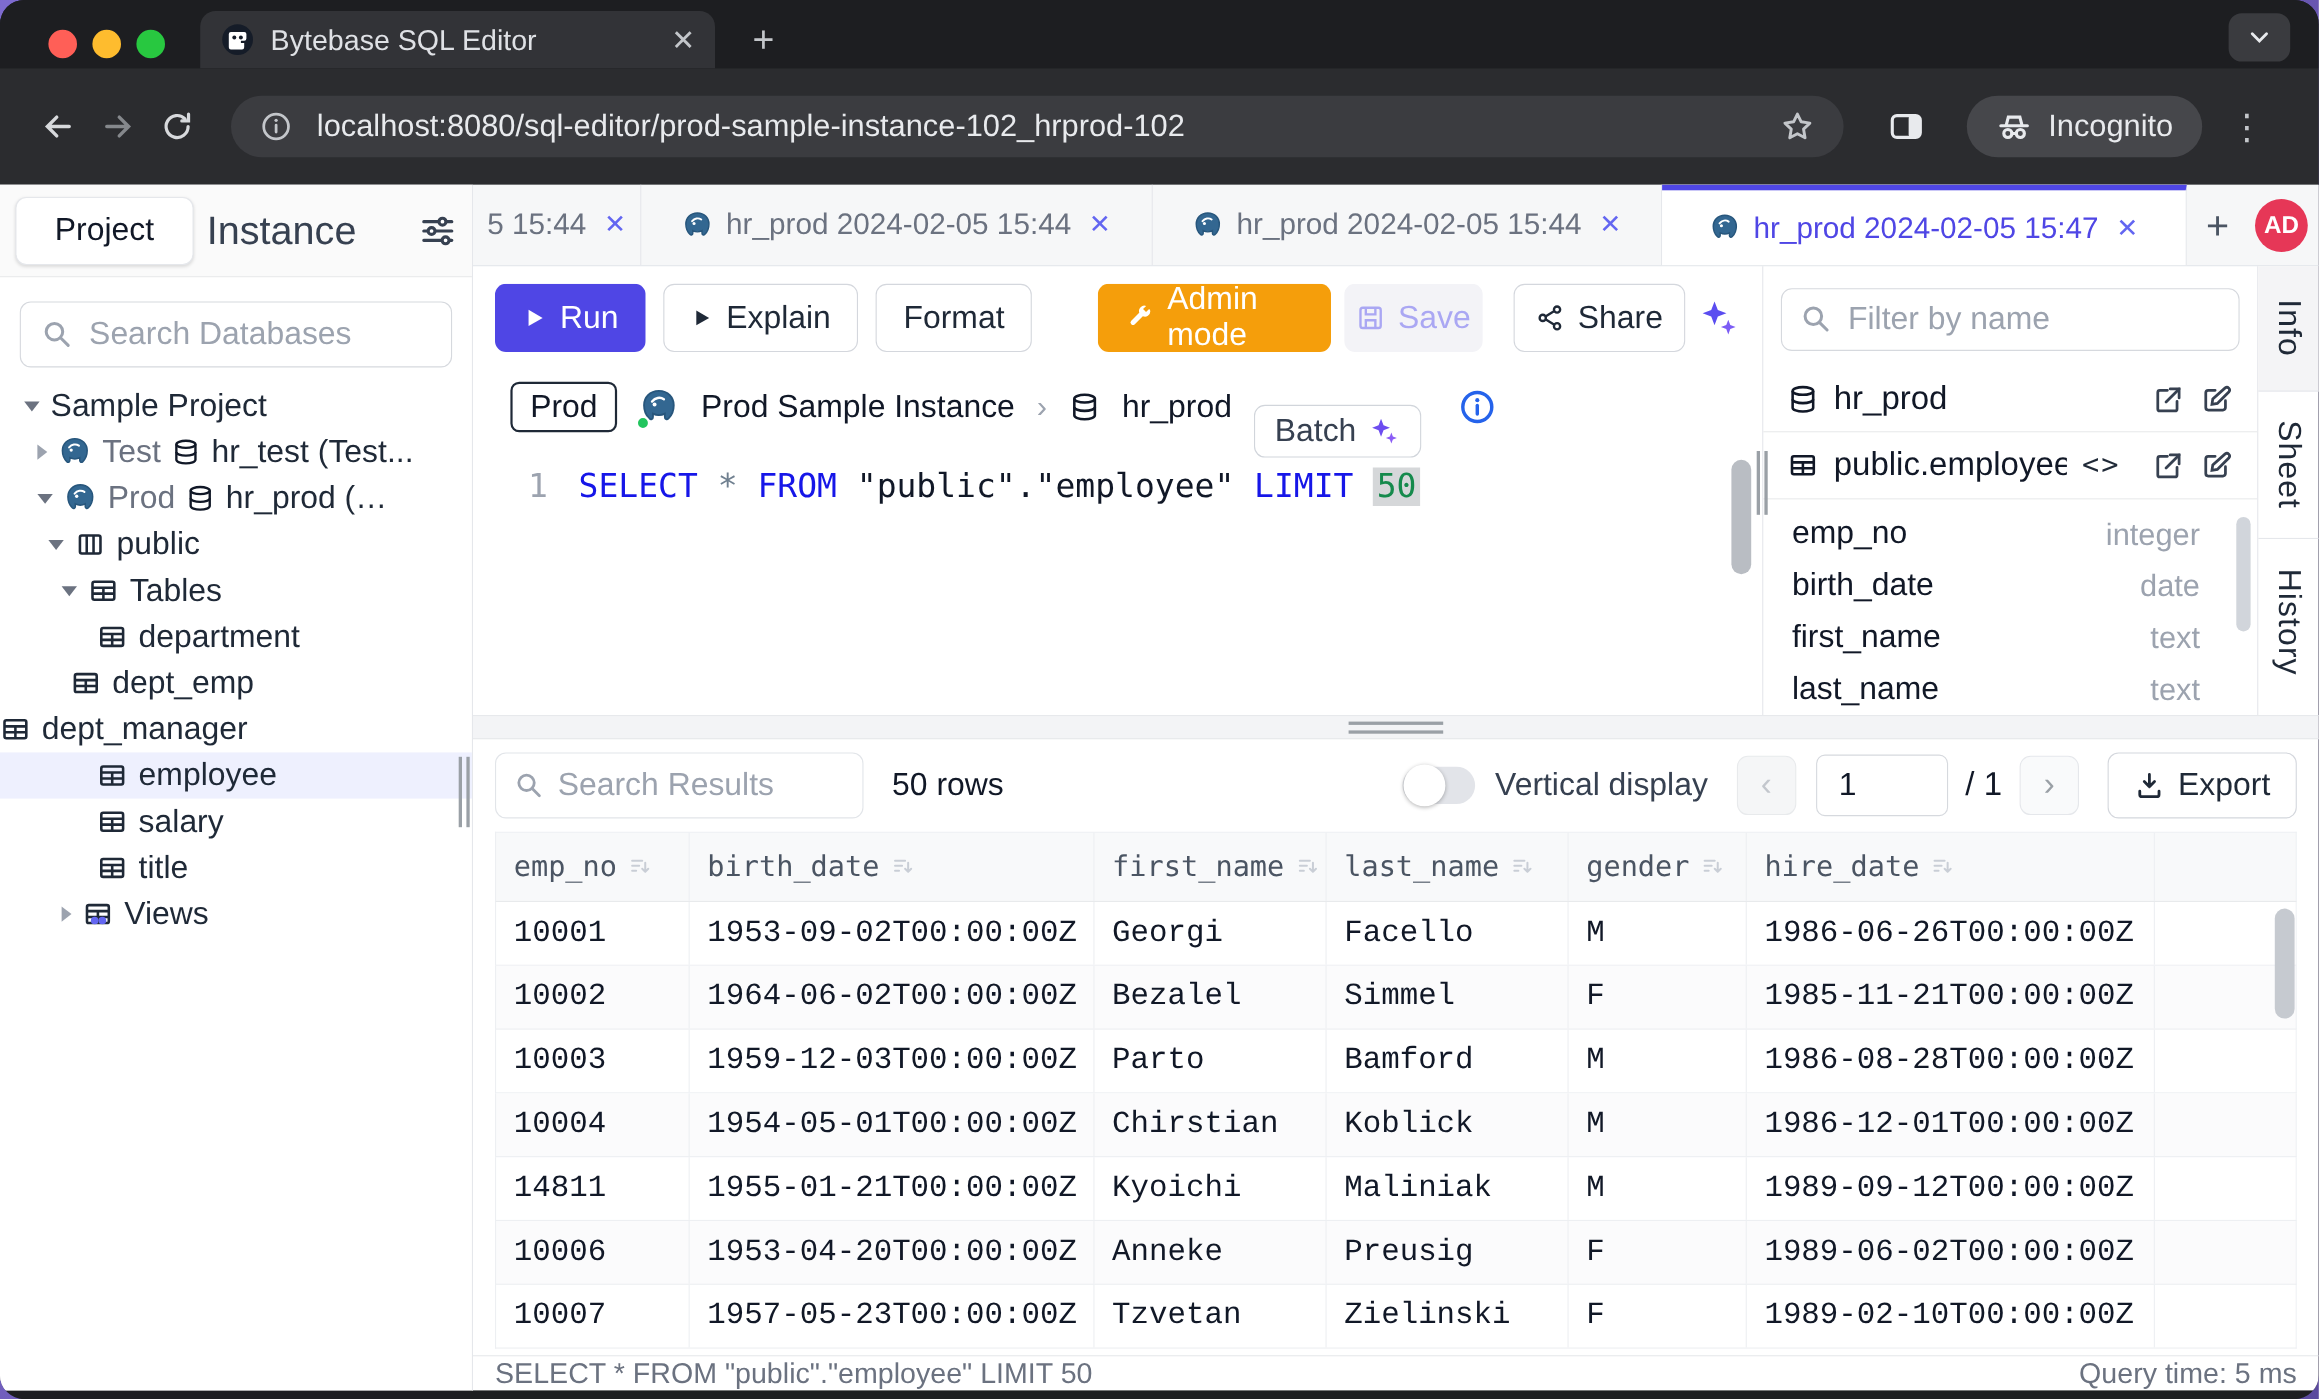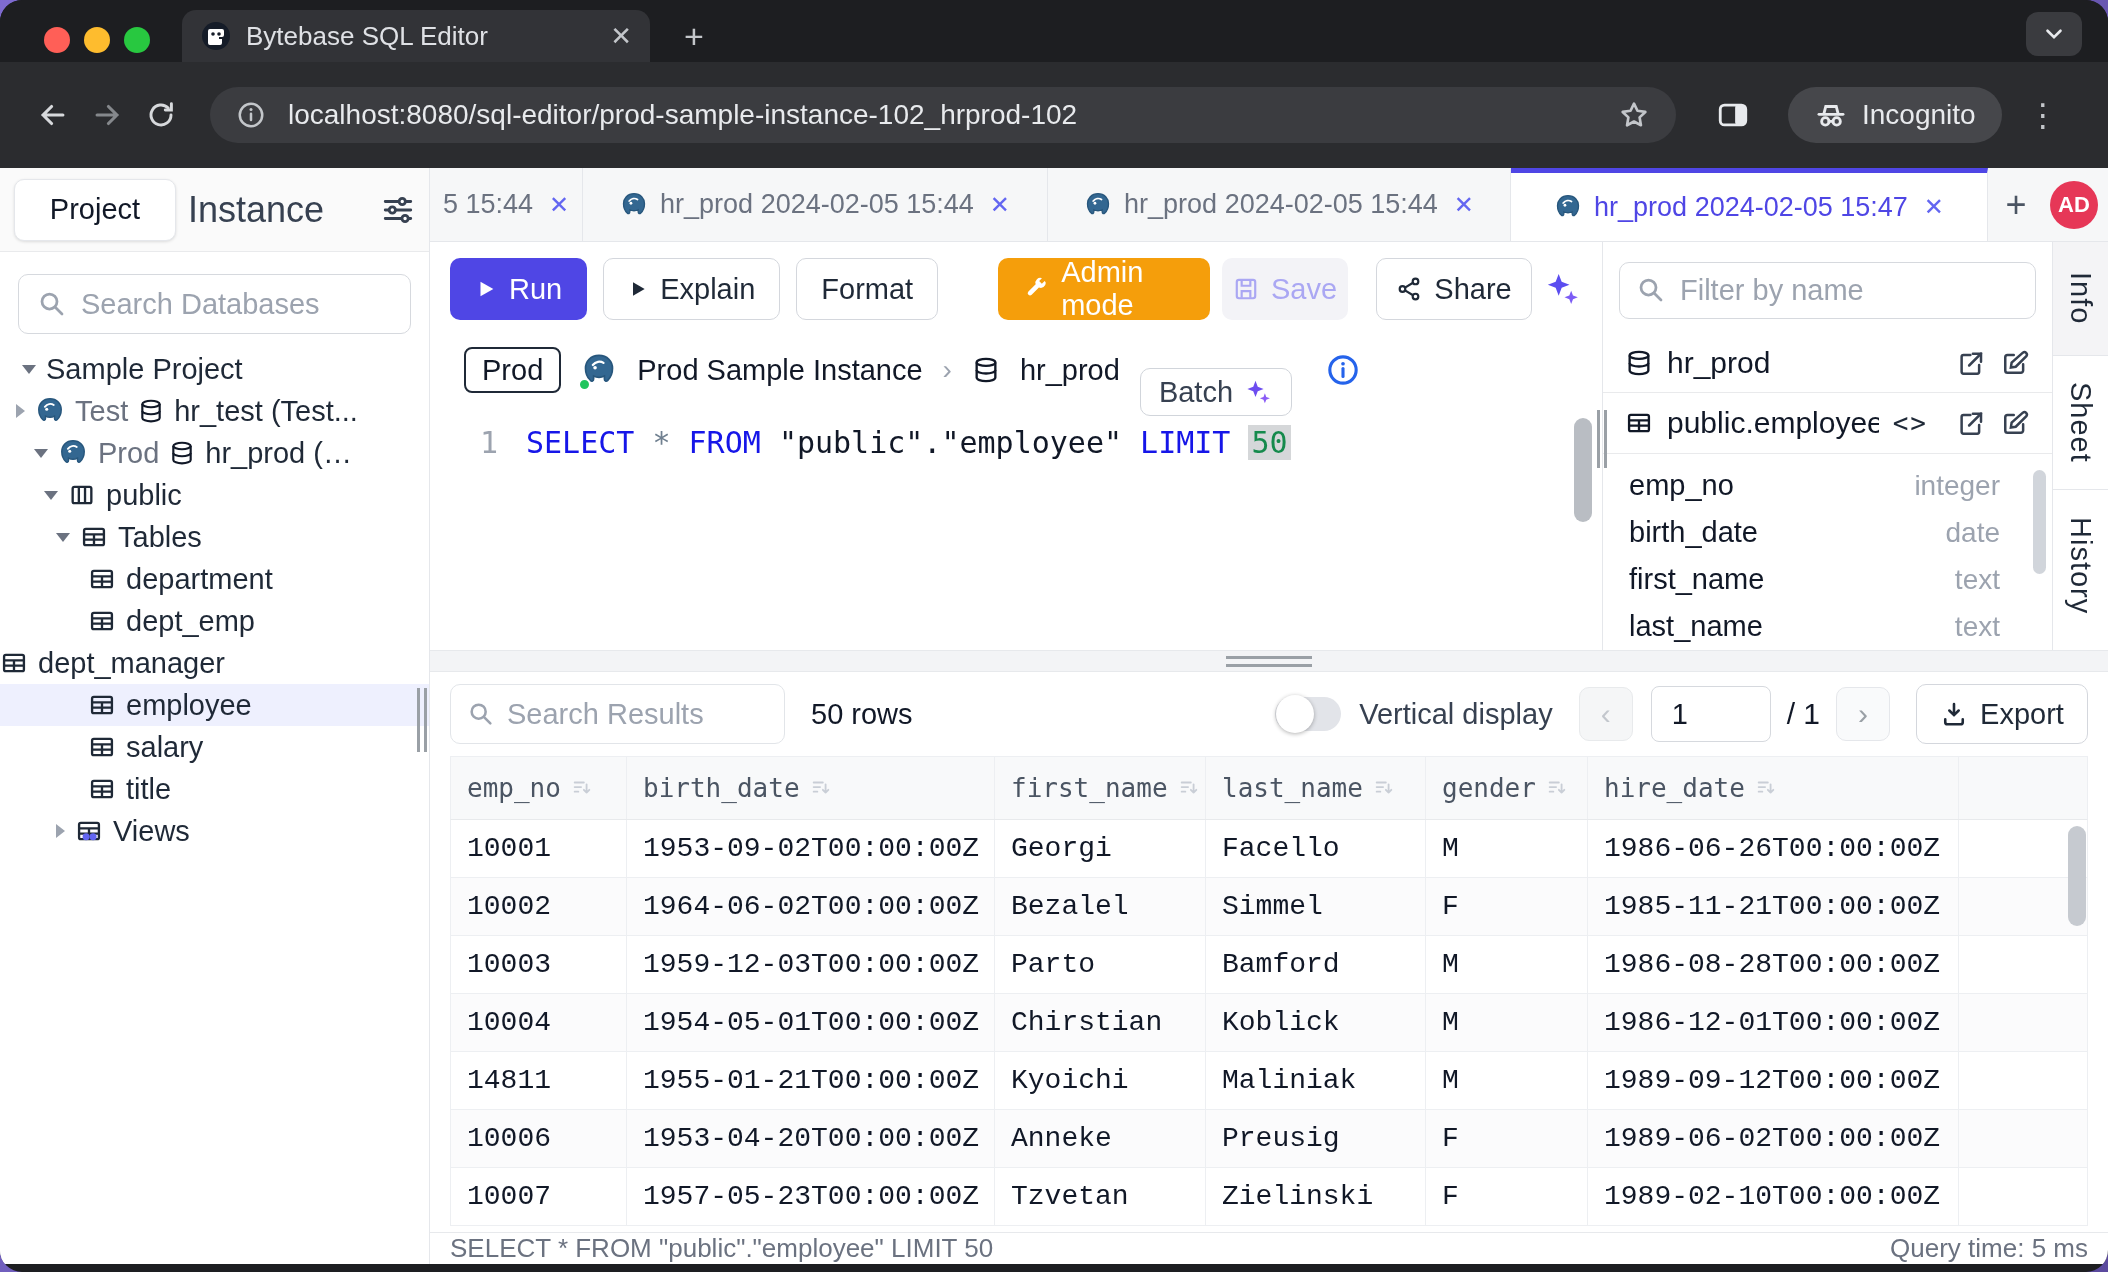--- a/index.html
+++ b/index.html
@@ -264,21 +264,21 @@
         <svg width="30" height="30" viewBox="0 0 24 24" color="#9ca3af">
             <use href="#search-g"></use>
           </svg>
         <input placeholder="Search Databases" style="">
       </div>
       <div class="tree">
         <div class="trow" style="padding-left:22px">
           <i class="caret-d"></i>
           <span>Sample Project</span>
         </div>
-        <div class="trow" style="padding-left:16px">
+        <div class="trow" style="padding-left:34px">
           <i class="caret-r"></i>
           <svg width="30" height="30" viewBox="0 0 32 32">
               <use href="#pg-elephant"></use>
             </svg>
           <span class="dim">Test</span>
           <svg width="26" height="26" viewBox="0 0 24 24" color="#111827">
               <use href="#db-cyl"></use>
             </svg>
           <span class="trunc" style="max-width:190px">hr_test (Test...</span>
         </div>
@@ -307,21 +307,21 @@
               <use href="#tbl-icon"></use>
             </svg>
           <span>Tables</span>
         </div>
         <div class="trow" style="padding-left:88px">
           <svg width="28" height="28" viewBox="0 0 24 24" color="#1f2937">
               <use href="#tbl-icon"></use>
             </svg>
           <span>department</span>
         </div>
-        <div class="trow" style="padding-left:88px">
+        <div class="trow" style="padding-left:64px">
           <svg width="28" height="28" viewBox="0 0 24 24" color="#1f2937">
               <use href="#tbl-icon"></use>
             </svg>
           <span>dept_emp</span>
         </div>
         <div class="trow" style="">
           <svg width="28" height="28" viewBox="0 0 24 24" color="#1f2937">
               <use href="#tbl-icon"></use>
             </svg>
           <span>dept_manager</span>

